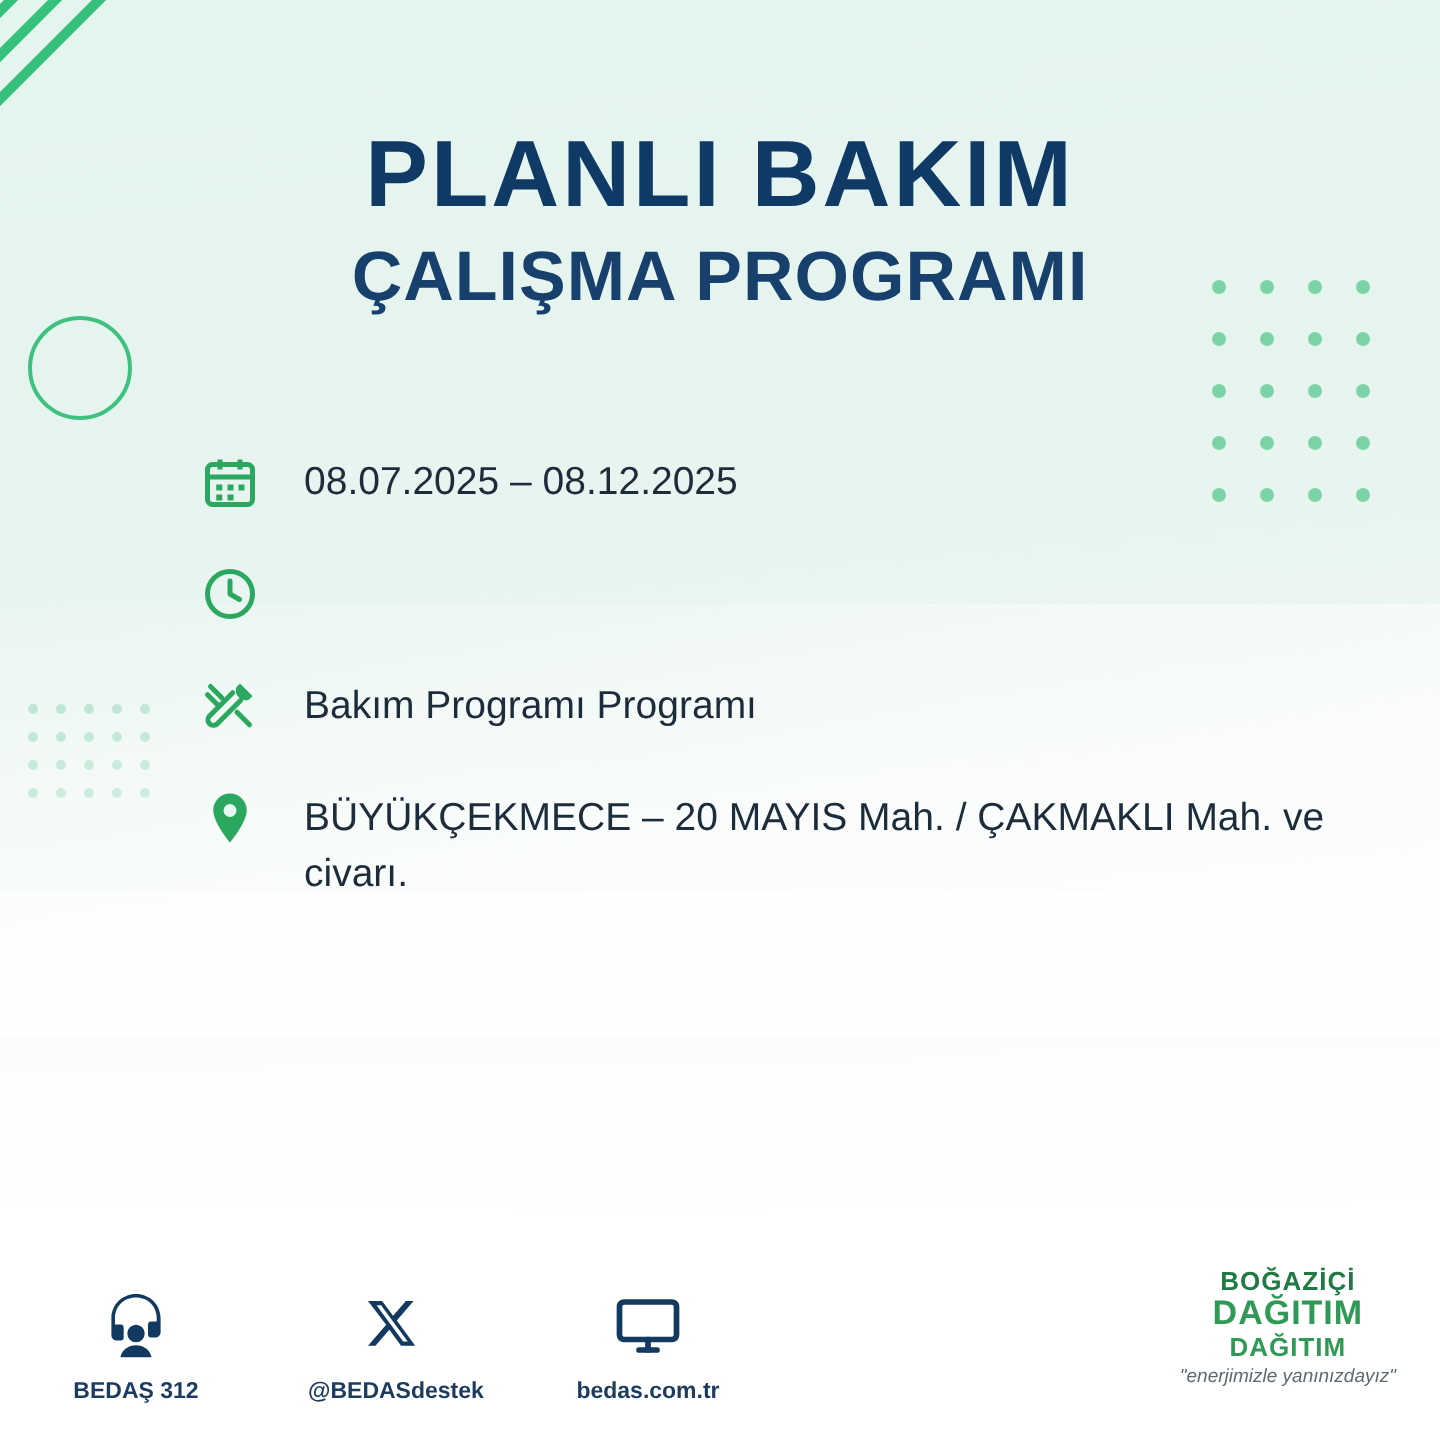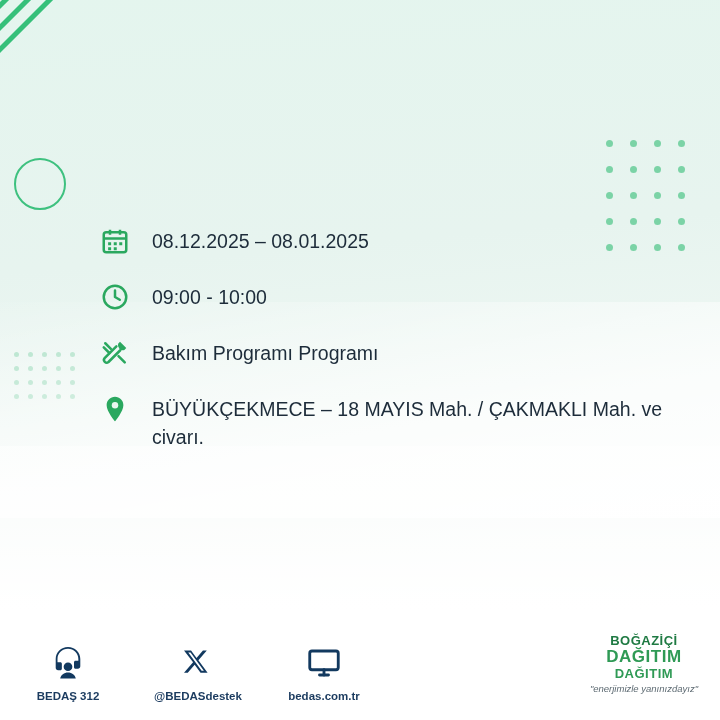--- a/index.html
+++ b/index.html
@@ -154,48 +154,51 @@
     <span></span>
       <span></span>
       <span></span>
       <span></span>
       <span></span>
   </div>
 
   <div class="wash"></div>
   <div class="wash2"></div>
 
+  <div class="header">
+    <div class="title-main">PLANLI BAKIM</div>
+    <div class="title-sub">ÇALIŞMA PROGRAMI</div>
+  </div>
 
   <div class="info">
 
     <div class="row">
       <div class="ico">
         <svg width="30" height="30" viewBox="0 0 24 24" fill="none" stroke="#2aa85f" stroke-width="2">
           <rect x="3" y="5" width="18" height="16" rx="2"></rect>
           <line x1="3" y1="10" x2="21" y2="10"></line>
           <line x1="8" y1="3" x2="8" y2="7"></line>
           <line x1="16" y1="3" x2="16" y2="7"></line>
           <rect x="6.5" y="13" width="2.4" height="2.4" fill="#2aa85f" stroke="none"></rect>
           <rect x="11" y="13" width="2.4" height="2.4" fill="#2aa85f" stroke="none"></rect>
           <rect x="15.4" y="13" width="2.4" height="2.4" fill="#2aa85f" stroke="none"></rect>
           <rect x="6.5" y="17" width="2.4" height="2.4" fill="#2aa85f" stroke="none"></rect>
           <rect x="11" y="17" width="2.4" height="2.4" fill="#2aa85f" stroke="none"></rect>
         </svg>
       </div>
-      <div class="txt">08.12.2025 – 08.01.2025</div>
+      <div class="txt">08.07.2025 – 08.12.2025</div>
     </div>
 
     <div class="row">
       <div class="ico">
         <svg width="30" height="30" viewBox="0 0 24 24" fill="none" stroke="#2aa85f" stroke-width="2">
           <circle cx="12" cy="12" r="9"></circle>
           <polyline points="12,6.8 12,12 15.8,14.2" stroke-linecap="round" stroke-linejoin="round"></polyline>
         </svg>
       </div>
-      <div class="txt">09:00 - 10:00</div>
     </div>
 
     <div class="row">
       <div class="ico">
         <svg width="30" height="30" viewBox="0 0 24 24" fill="none" stroke="#2aa85f" stroke-width="2" stroke-linecap="round" stroke-linejoin="round">
           <path d="M14.5 4.5a4 4 0 0 0 5 5L21 8l-5-5z" fill="#2aa85f" stroke="none"></path>
           <path d="M16.2 9.8 6.8 19.2a2.2 2.2 0 0 1-3.1-3.1L13.1 6.7"></path>
           <path d="M4.2 4.2l4.5 4.5"></path>
           <path d="M3 7.5l4.5 4.5"></path>
           <path d="M14.8 14.5l5 5"></path>
@@ -204,21 +207,21 @@
       <div class="txt">Bakım Programı Programı</div>
     </div>
 
     <div class="row loc">
       <div class="ico">
         <svg width="30" height="30" viewBox="0 0 24 24">
           <path d="M12 2.2c-3.7 0-6.7 3-6.7 6.7 0 5 6.7 12.9 6.7 12.9s6.7-7.9 6.7-12.9c0-3.7-3-6.7-6.7-6.7z" fill="#2aa85f"></path>
           <circle cx="12" cy="9" r="2.6" fill="#eaf6f0"></circle>
         </svg>
       </div>
-      <div class="txt">BÜYÜKÇEKMECE – 18 MAYIS Mah. / ÇAKMAKLI Mah. ve civarı.</div>
+      <div class="txt">BÜYÜKÇEKMECE – 20 MAYIS Mah. / ÇAKMAKLI Mah. ve civarı.</div>
     </div>
 
   </div>
 
   <div class="footer">
 
     <div class="fitem">
       <div class="glyph">
         <svg width="36" height="36" viewBox="0 0 24 24" fill="#12395f">
           <path d="M12 2.5c-4 0-7 2.9-7 6.8v2.2h1.9c.6 0 1 .4 1 1v3.3c0 .6-.4 1-1 1H5.4c-.9 0-1.6-.8-1.6-1.7V9.3C3.8 4.9 7.4 1.3 12 1.3s8.2 3.6 8.2 8v4.8c0 .9-.7 1.7-1.6 1.7H17c-.6 0-1-.4-1-1v-3.3c0-.6.4-1 1-1h1.9V9.3c0-3.9-3-6.8-6.9-6.8z"></path>

